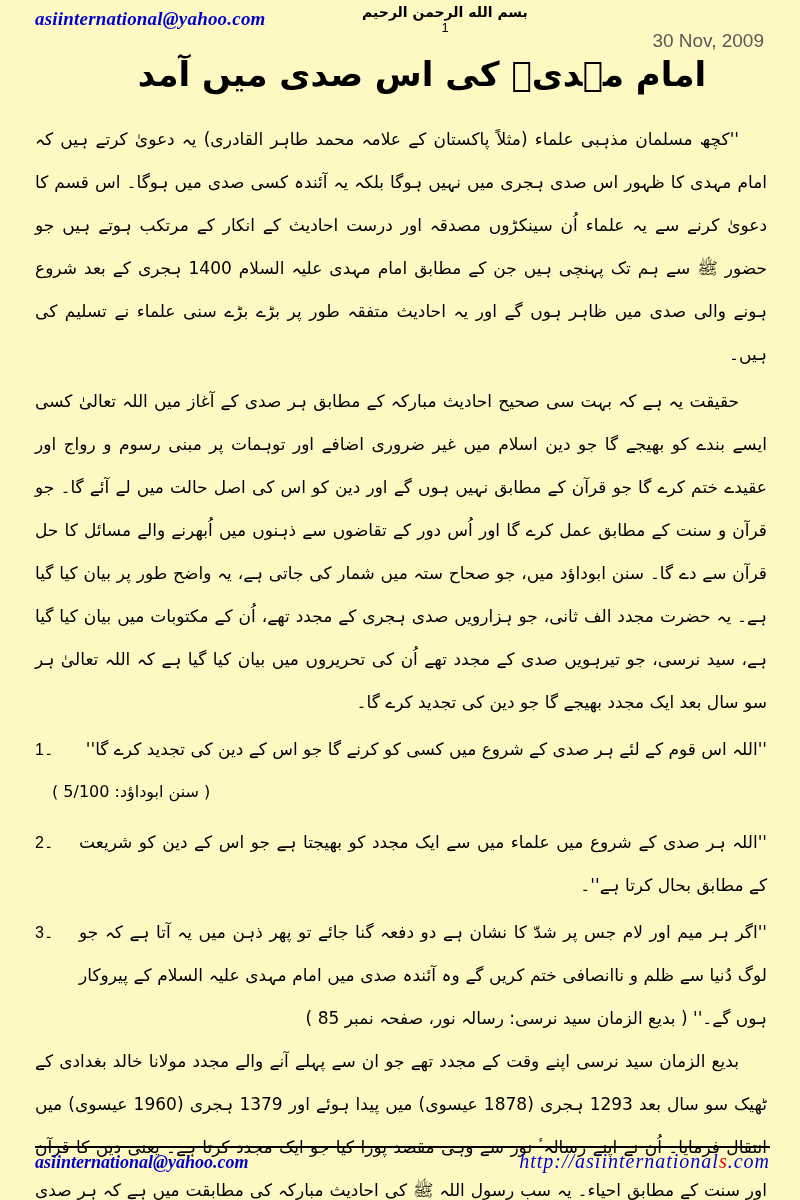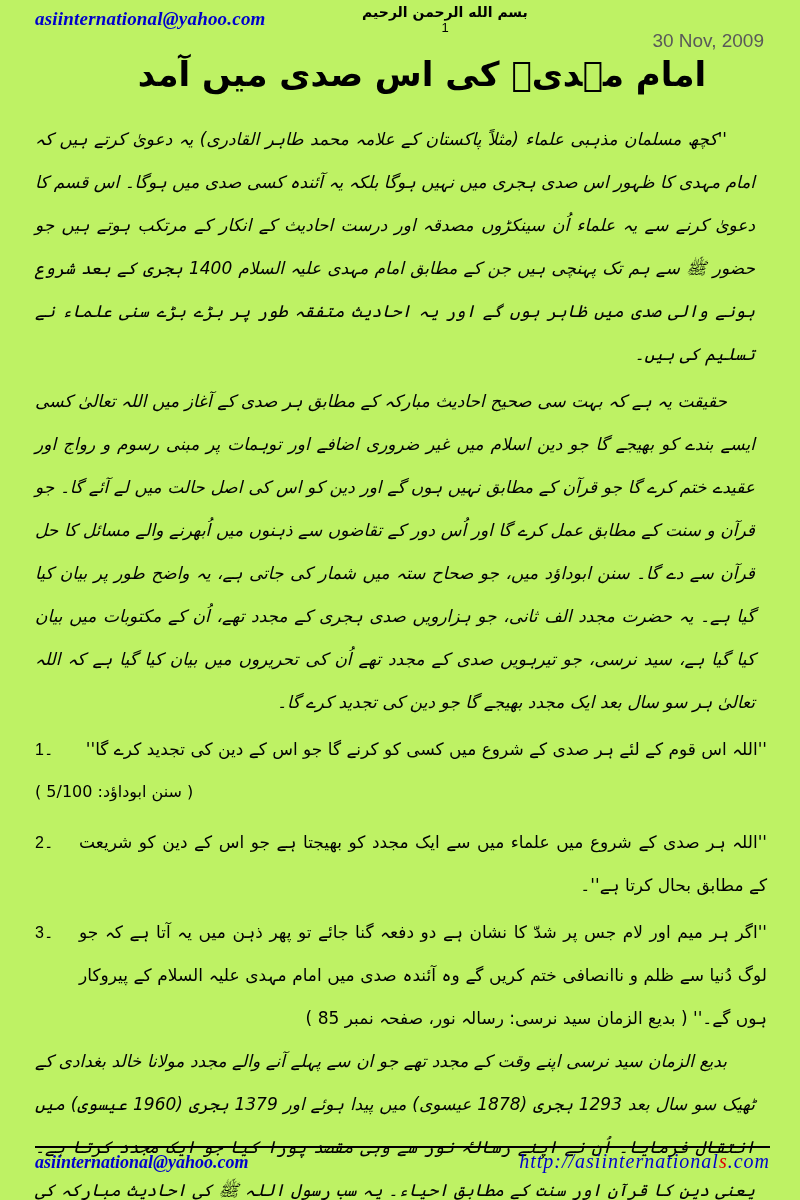--- a/index.html
+++ b/index.html
@@ -1,20 +1,20 @@
 <!DOCTYPE html>
 <html lang="ur"><head>
 <meta charset="utf-8">
 <style>
   html,body { margin:0; padding:0; background:#888; }
   .page {
     position:relative;
     width:800px; height:1200px;
     margin:0 auto;
-    background:#bef264;
+    background:#fef9c3;
     overflow:hidden;
     font-family:"DejaVu Sans", sans-serif;
     color:#000;
   }
   
   .top-email {
     position:absolute; top:8px; left:35px;
     font-family:"Liberation Serif", serif;
     font-style:italic; font-weight:bold;
     font-size:19px; color:#0000cc;
@@ -40,38 +40,38 @@
     padding-left:44px;
   }
   
   .body-text {
     position:absolute; top:118px; left:35px; right:33px;
     direction:rtl;
     text-align:justify;
     font-size:17px;
     line-height:43px;
   }
-  .para { margin:0 12px 4px 0;font-style:italic; }
+  .para { margin:0 0 4px 0; }
   .para.indent { text-indent:28px; }
   .quote-row {
     display:flex; direction:ltr;
     align-items:flex-start;
     gap:10px; margin:4px 0 0 0;
   }
   .qnum {
     flex:0 0 34px;
     direction:ltr; text-align:left;
     font-family:"Liberation Sans", sans-serif;
     font-size:16px;
   }
   .qtext { flex:1; direction:rtl; text-align:justify; }
   .qref {
     direction:rtl; text-align:left;
     font-size:16px; line-height:38px;
-    margin:2px 0 10px 0;
+    margin:2px 0 10px 17px;
   }
   .inline-ref { white-space:nowrap; }
   
   .footer-rule {
     position:absolute; left:35px; right:30px; top:1146px;
     border-top:2px solid #000;
   }
   .footer-email {
     position:absolute; left:35px; top:1152px;
     font-family:"Liberation Serif", serif;

